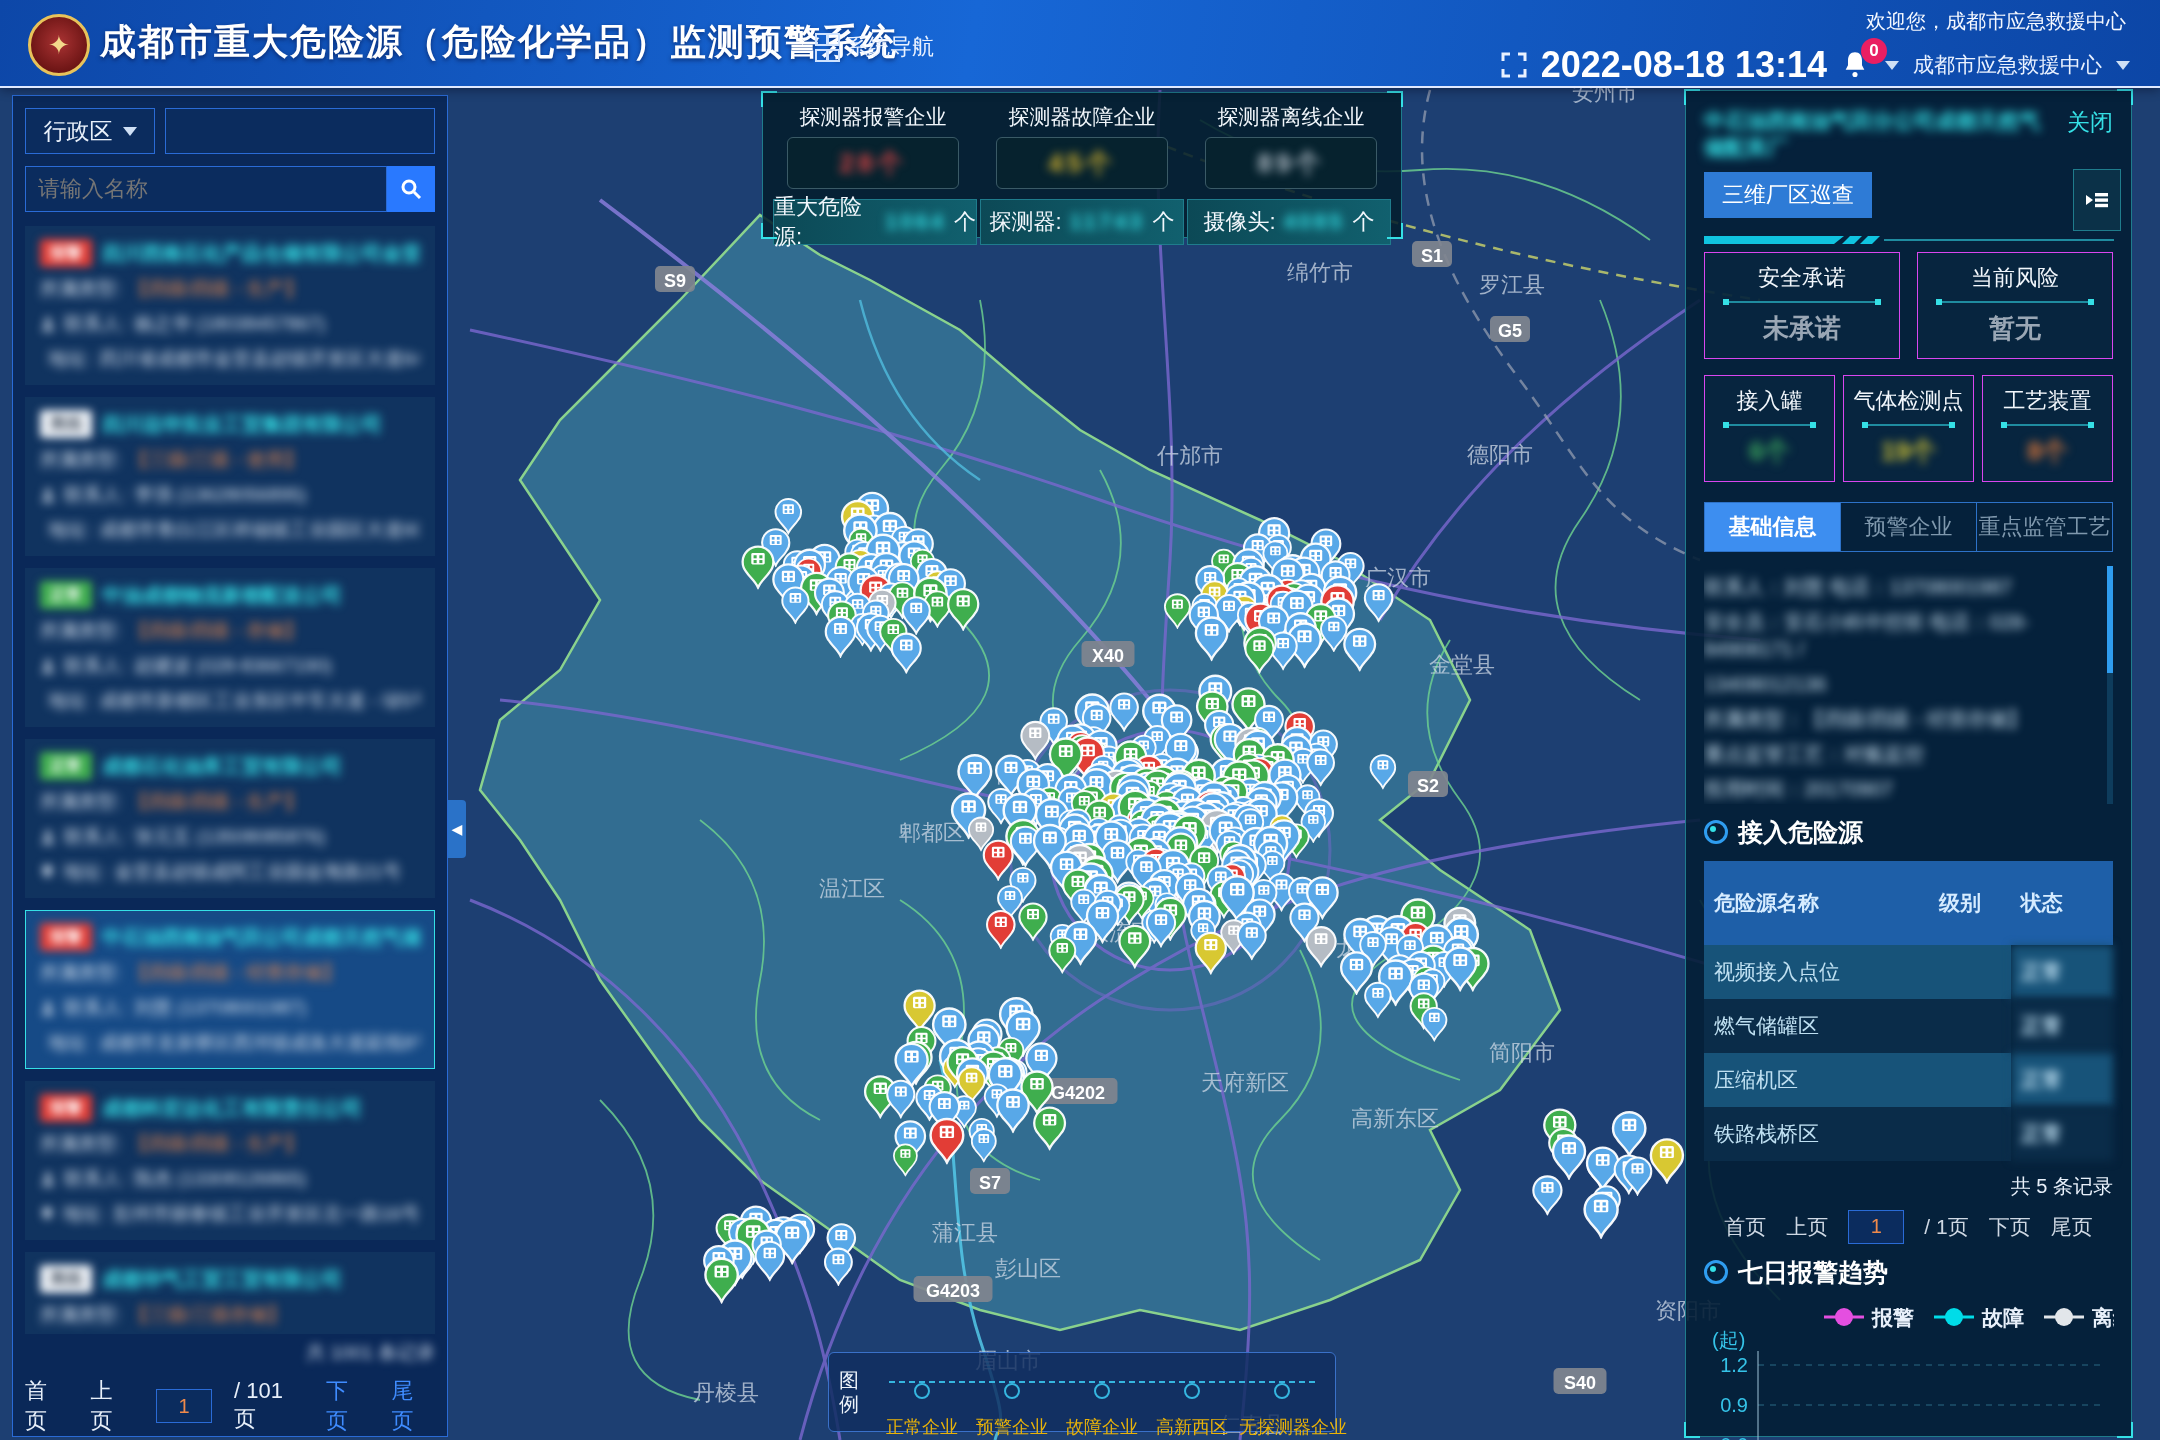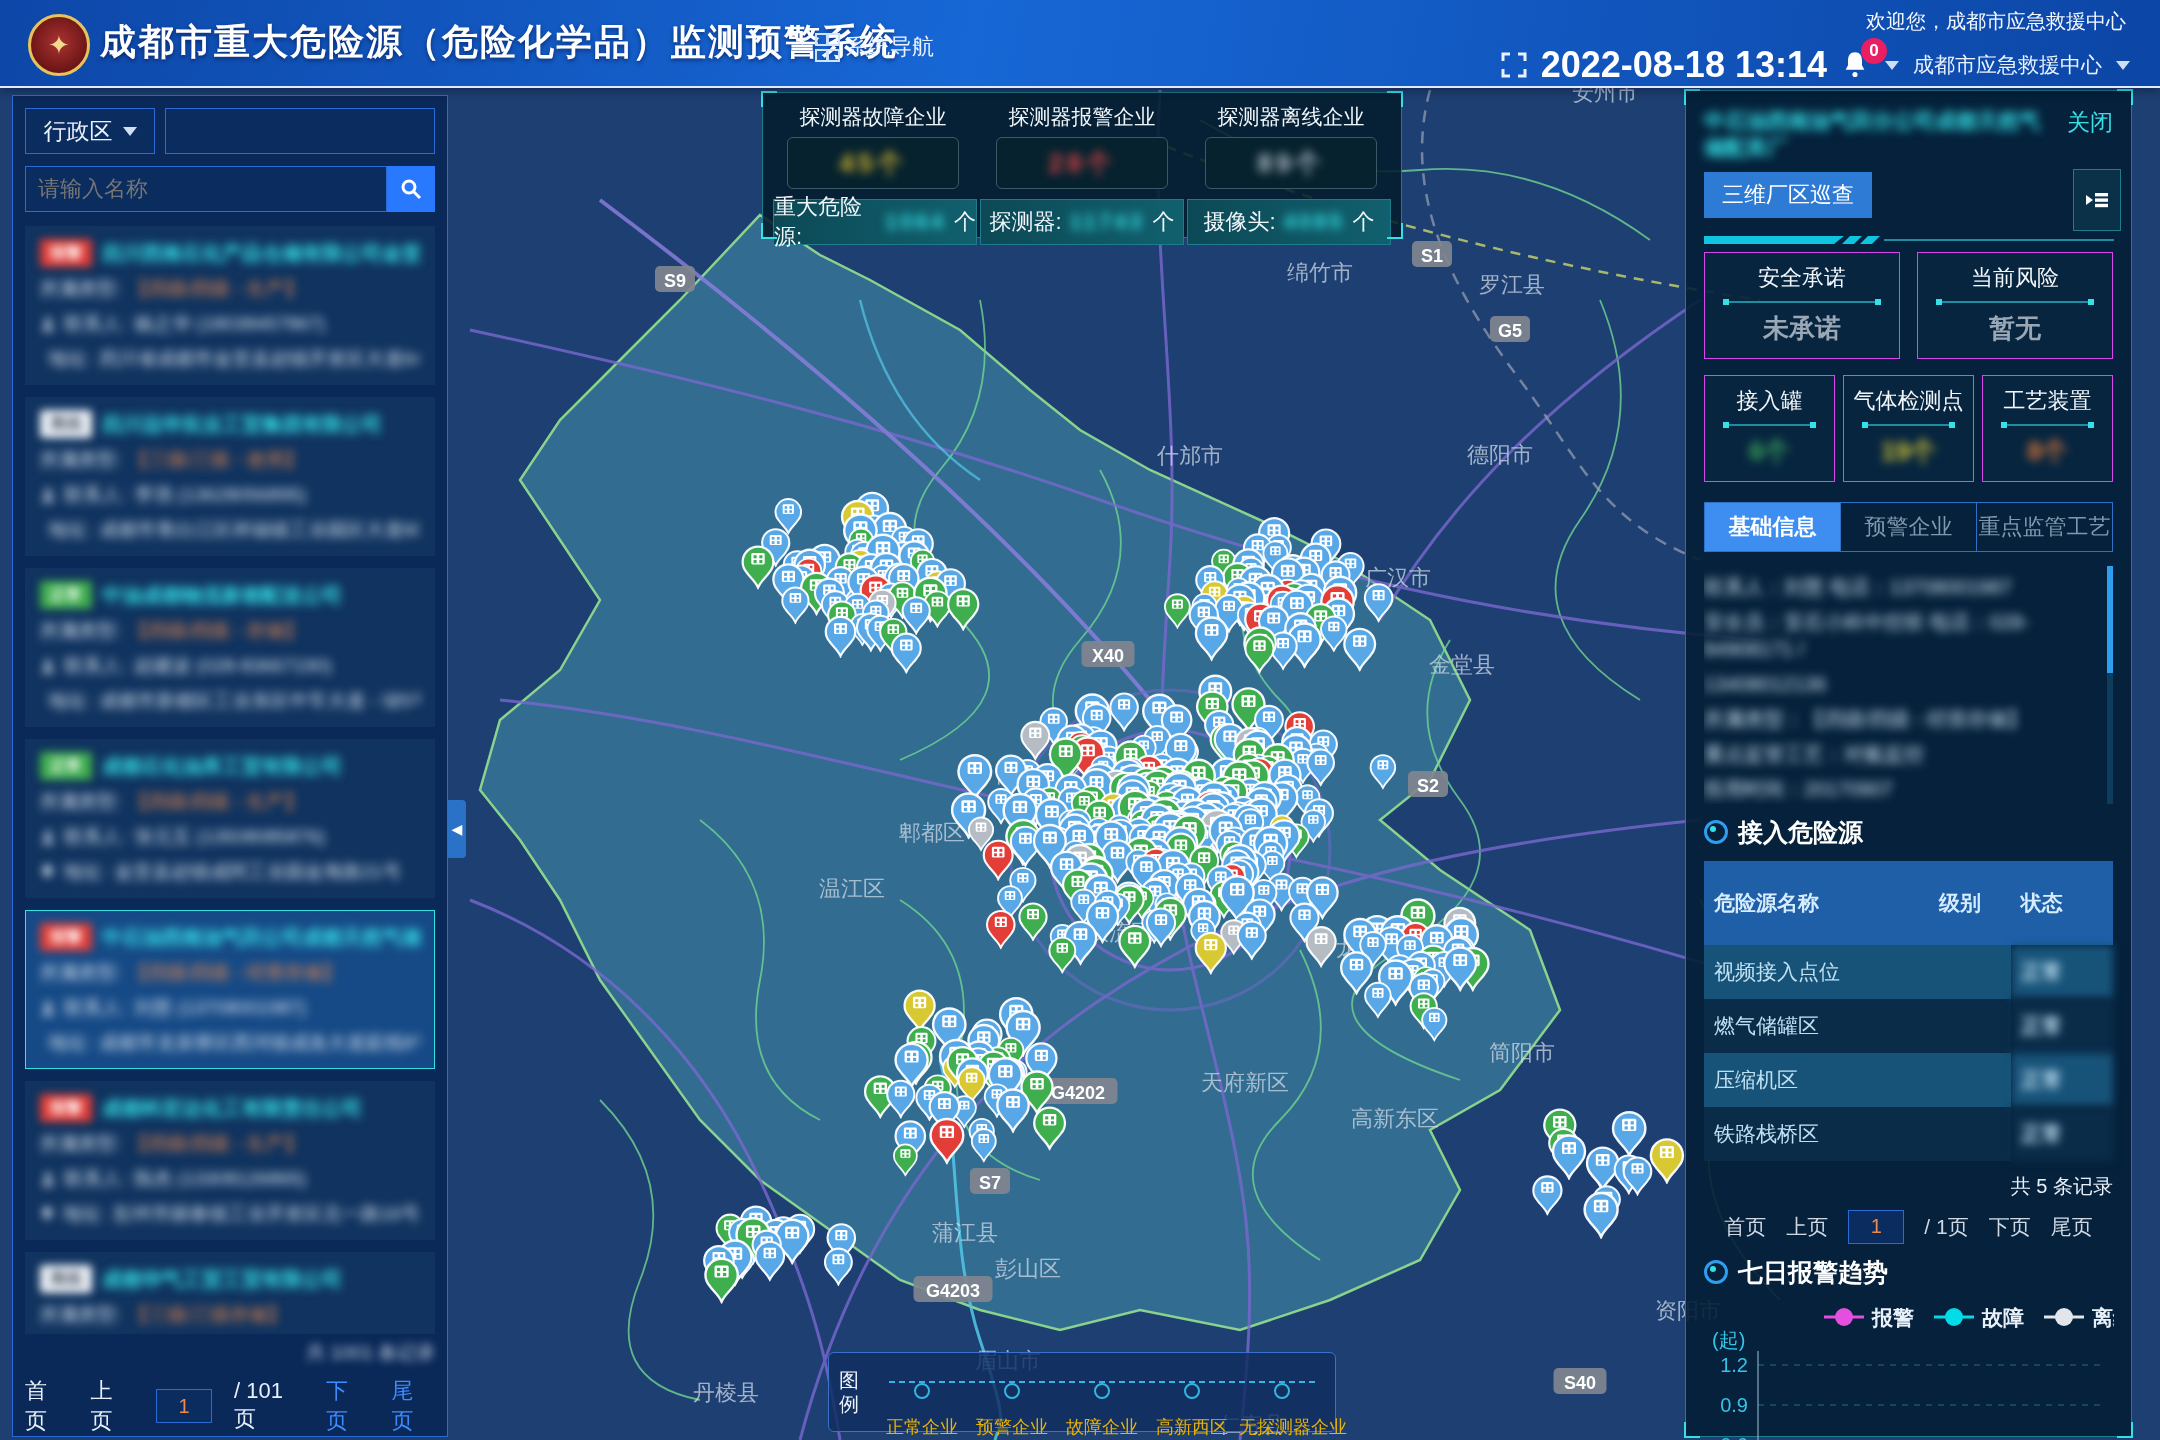--- a/index.html
+++ b/index.html
@@ -950,29 +950,29 @@
   </div>
 </div>
 
 <div id="topstats">
   <i class="corner c-tl"></i>
     <i class="corner c-tr"></i>
     <i class="corner c-bl"></i>
     <i class="corner c-br"></i>
   <div class="ts-row1" id="ts-cards">
       <div class="ts-card">
+        <div class="ts-label">探测器报警企业</div>
+        <div class="led">
+          <span class="blur" style="color: rgb(224, 68, 68);">28个</span>
+        </div>
+      </div>
+      <div class="ts-card">
         <div class="ts-label">探测器故障企业</div>
         <div class="led">
           <span class="blur" style="color: rgb(220, 184, 46);">45个</span>
-        </div>
-      </div>
-      <div class="ts-card">
-        <div class="ts-label">探测器报警企业</div>
-        <div class="led">
-          <span class="blur" style="color: rgb(224, 68, 68);">28个</span>
         </div>
       </div>
       <div class="ts-card">
         <div class="ts-label">探测器离线企业</div>
         <div class="led">
           <span class="blur" style="color: rgb(184, 194, 204);">89个</span>
         </div>
       </div>
     </div>
   <div class="ts-row2" id="ts-counters">

